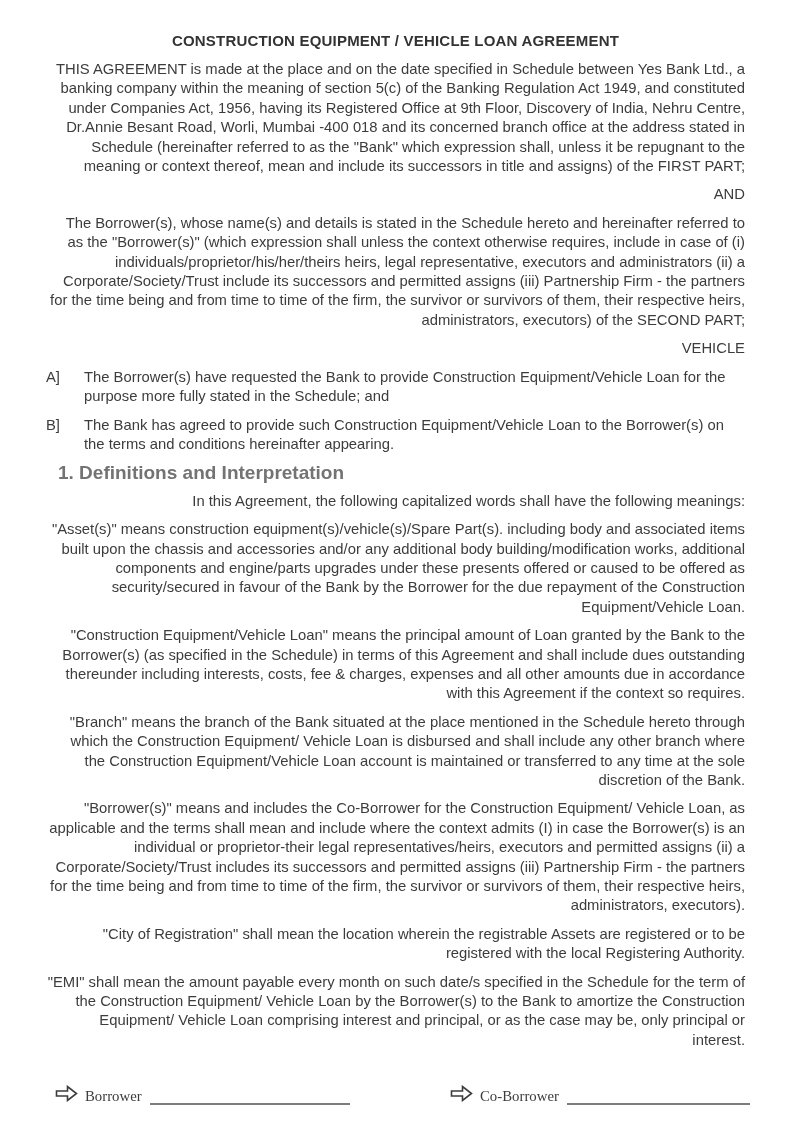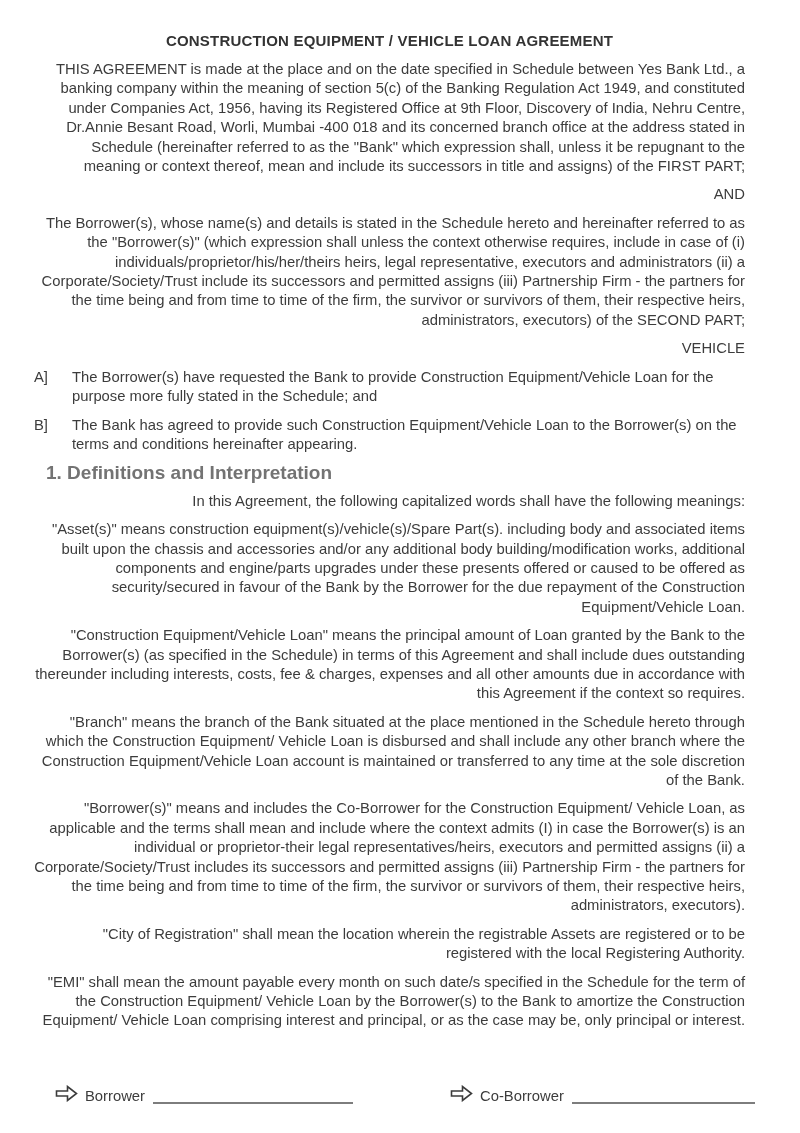--- a/index.html
+++ b/index.html
@@ -11,21 +11,21 @@
     position: relative;
     width: 800px;
     height: 1133px;
     background: #ffffff;
     font-family: "Liberation Sans", "DejaVu Sans", sans-serif;
     color: #3c3c3c;
     overflow: hidden;
     box-sizing: border-box;
   }
   .doc-content {
-    padding: 32px 55px 0 34px;
+    padding: 32px 55px 0 46px;
   }
   .doc-title {
     text-align: center;
     font-weight: bold;
     font-size: 15px;
     color: #333333;
     margin: 0 0 11px 0;
     letter-spacing: 0.2px;
   }
   .para {
@@ -66,20 +66,21 @@
     font-size: 19px;
     line-height: 19.4px;
     margin: 2px 0 9px 12px;
   }
   .sig-footer {
     position: absolute;
     top: 1084px;
     left: 0;
     width: 668px;
     height: 30px;
+    font-family: Liberation Serif, serif;
   }
   .sig-group {
     position: absolute;
     display: flex;
     align-items: flex-end;
     font-size: 14.8px;
     color: #3c3c3c;
   }
   .sig-group.borrower { left: 55px; }
   .sig-group.co-borrower { left: 450px; }

